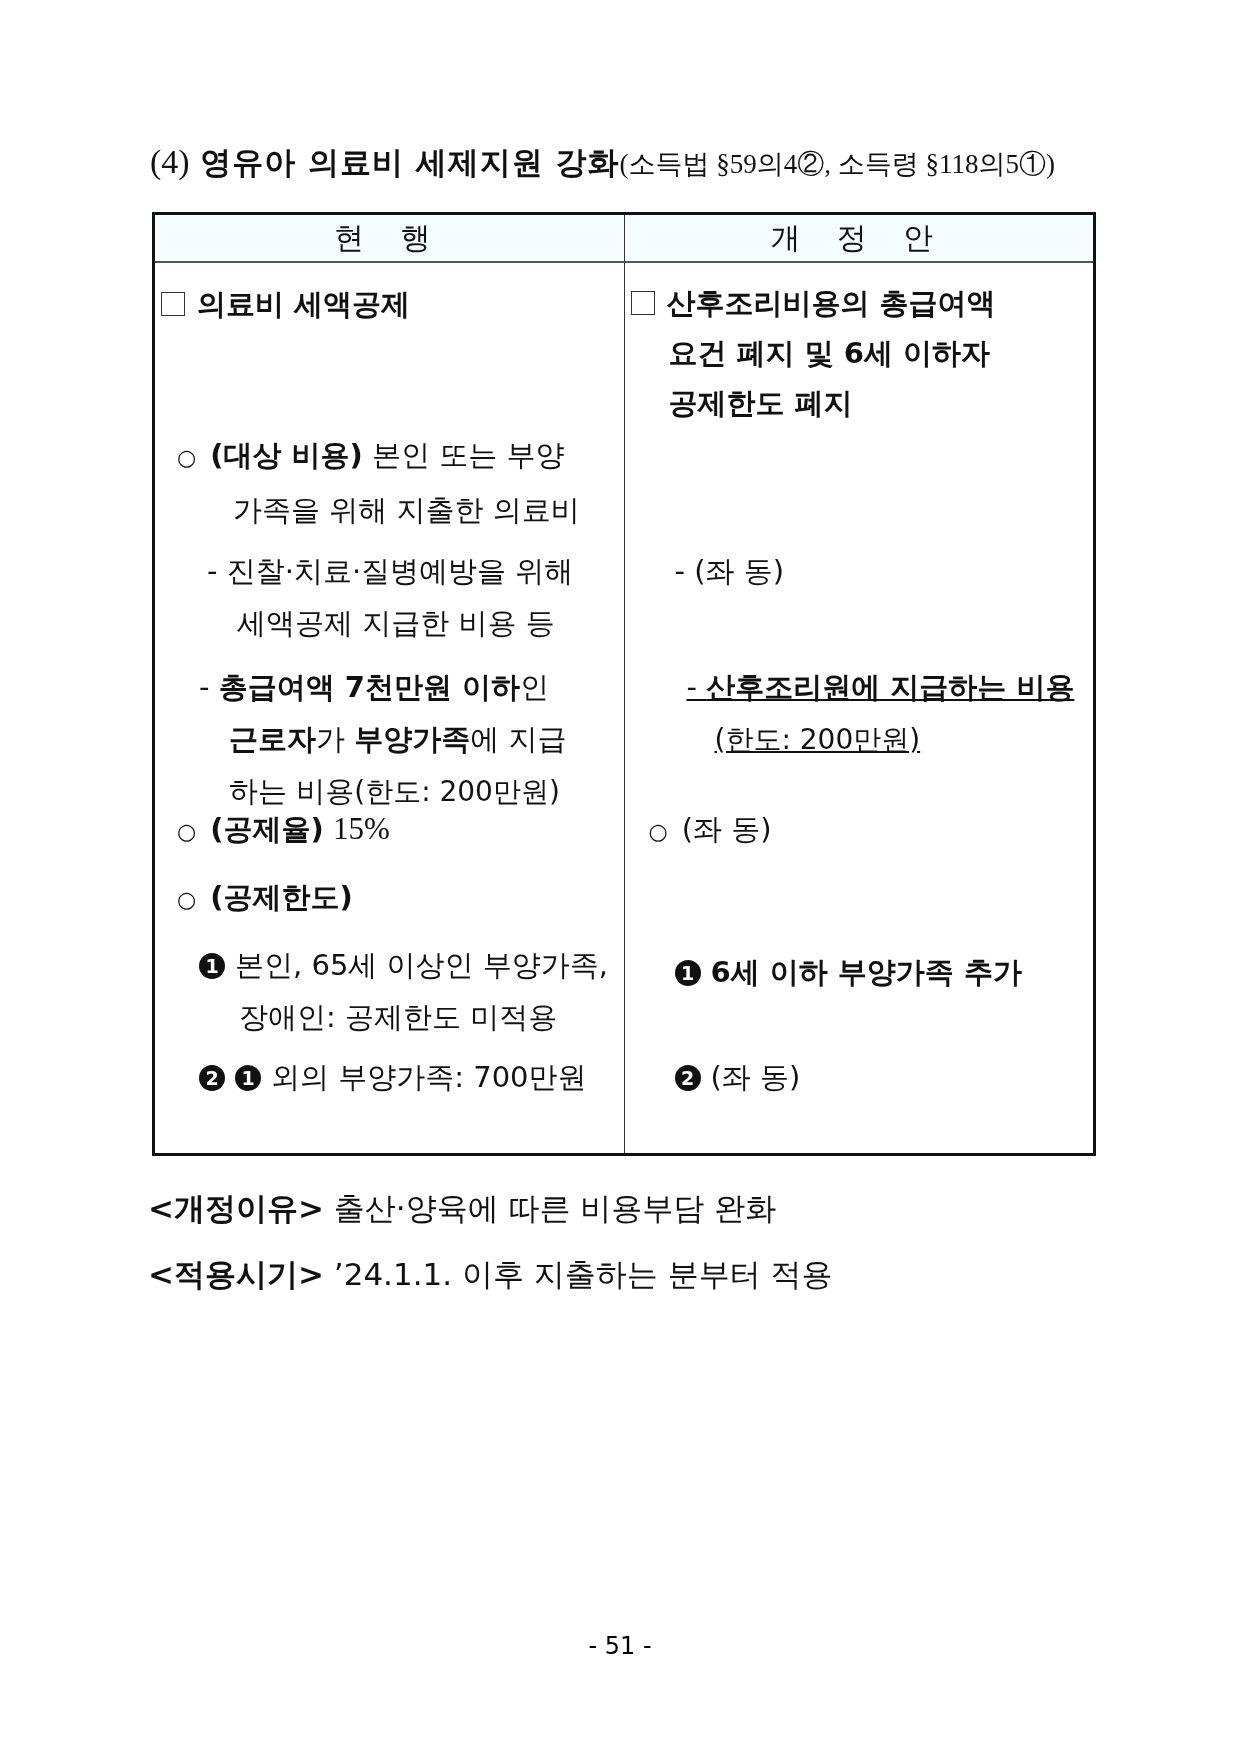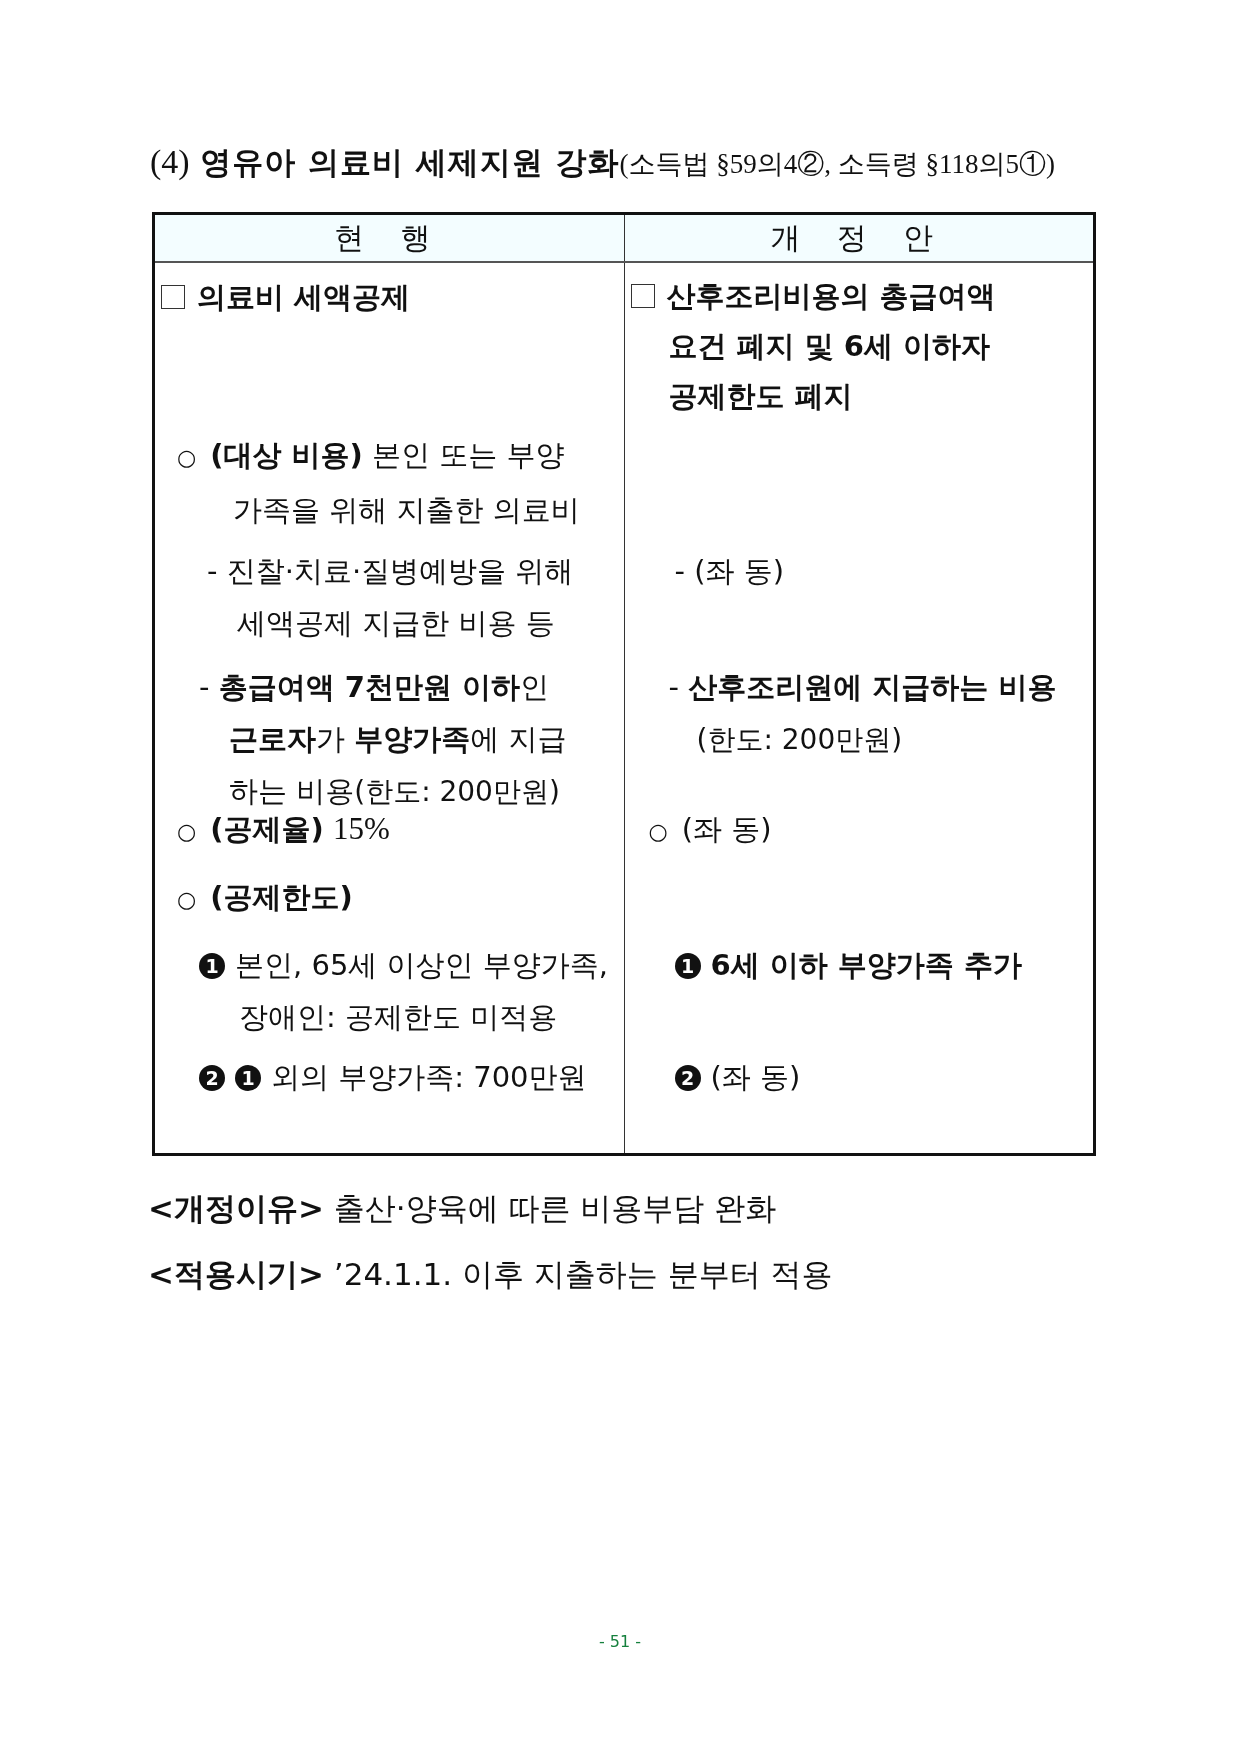--- a/index.html
+++ b/index.html
@@ -26,38 +26,38 @@
       background: #f3fdff;
       border-bottom: 2px solid #555;
       height: 44px;
       font-family: Liberation Sans, sans-serif; font-weight: normal;
       font-size: 30px; letter-spacing: 14px; text-align: center;
     }
     table.cmp th + th, table.cmp td + td { border-left: 1.5px solid #333; }
     table.cmp td { vertical-align: top; padding: 0; height: 890px; position: relative; }
 
     .blk { position: absolute; font-family: "DejaVu Sans", sans-serif; font-size: 29px; line-height: 52px; white-space: nowrap; }
-    .b { font-weight: bold; }
+    .b { font-weight: bold; margin-top: 7px; }
     .sm { font-size: 28px; }
     .serif { font-family: "Liberation Serif", serif; font-size: 31px; }
     .box {
       display: inline-block; width: 22px; height: 22px; border: 1.5px solid #333;
       vertical-align: -2px; margin-right: 12px;
     }
     .circle { font-size: 22px; margin-right: 14px; }
     .num-dot {
       display: inline-block; width: 26px; height: 26px; border-radius: 50%;
       background: #111; color: #fff; font-size: 19px; line-height: 26px;
       text-align: center; font-weight: bold; vertical-align: 2px; margin-right: 10px;
       font-family: "DejaVu Sans", sans-serif;
     }
 
     .footer-line { position: absolute; left: 148px; font-family: "DejaVu Sans", sans-serif; font-size: 31px; white-space: nowrap; }
     .footer-line .lbl { font-weight: bold; }
-    .page-no { position: absolute; left: 0; width: 1240px; top: 1632px; text-align: center; font-family: "DejaVu Sans", sans-serif; font-size: 16px; color: #15803d; }
+    .page-no { position: absolute; left: 0; width: 1240px; top: 1632px; text-align: center; font-family: "DejaVu Sans", sans-serif; font-size: 24px; color: #000000; }
   </style>
 </head>
 <body>
 
 <div class="title">
   <span class="num">(4)</span>
   <span class="bold">영유아 의료비 세제지원 강화</span><span class="ref">(소득법 §59의4②, 소득령 §118의5①)</span>
 </div>
 
 <table class="cmp">
@@ -112,21 +112,21 @@
         <div class="blk b" style="left:6px; top:8px; line-height:50px;">
           <span class="box"></span><span>산후조리비용의 총급여액</span><br>
           <span style="padding-left:38px">요건 폐지 및 6세 이하자</span><br>
           <span style="padding-left:38px">공제한도 폐지</span>
         </div>
 
         <div class="blk" style="left:50px; top:282px;">
           <span>-</span> <span>(좌 동)</span>
         </div>
 
-        <div class="blk" style="left:44px; top:398px;">
+        <div class="blk" style="left:62px; top:398px;text-decoration:underline;">
           <span>-</span> <span class="b">산후조리원에 지급하는 비용</span><br>
           <span style="padding-left:28px" class="sm">(한도: 200만원)</span>
         </div>
 
         <div class="blk" style="left:24px; top:540px;">
           <span class="circle">○</span><span>(좌 동)</span>
         </div>
 
         <div class="blk b" style="left:50px; top:676px;">
           <span class="num-dot">1</span><span>6세 이하 부양가족 추가</span>

